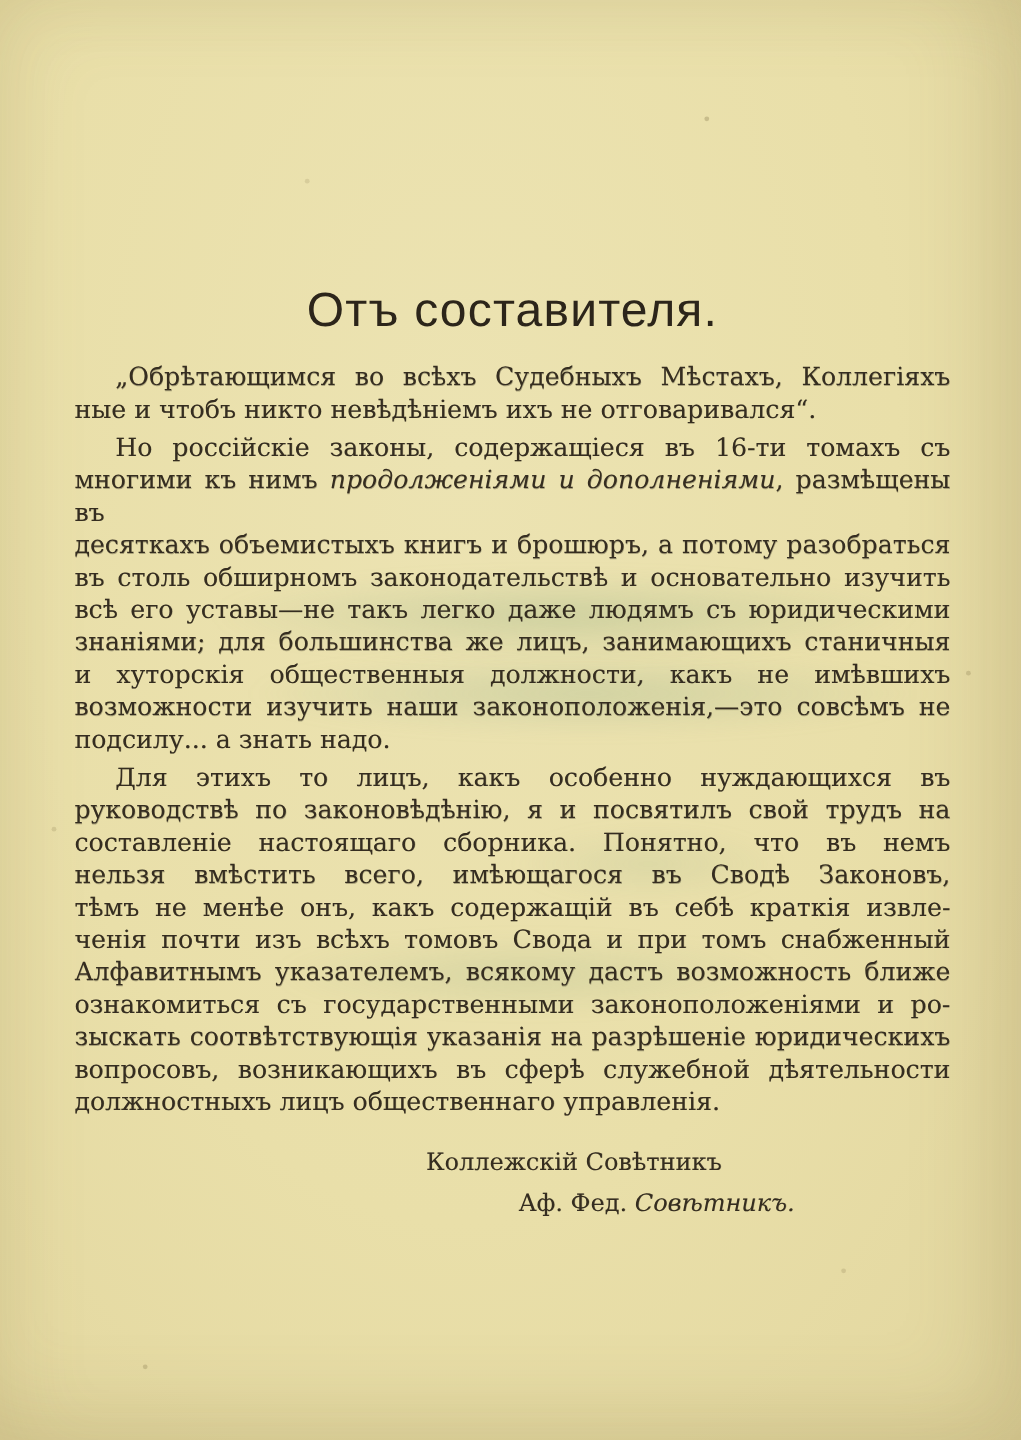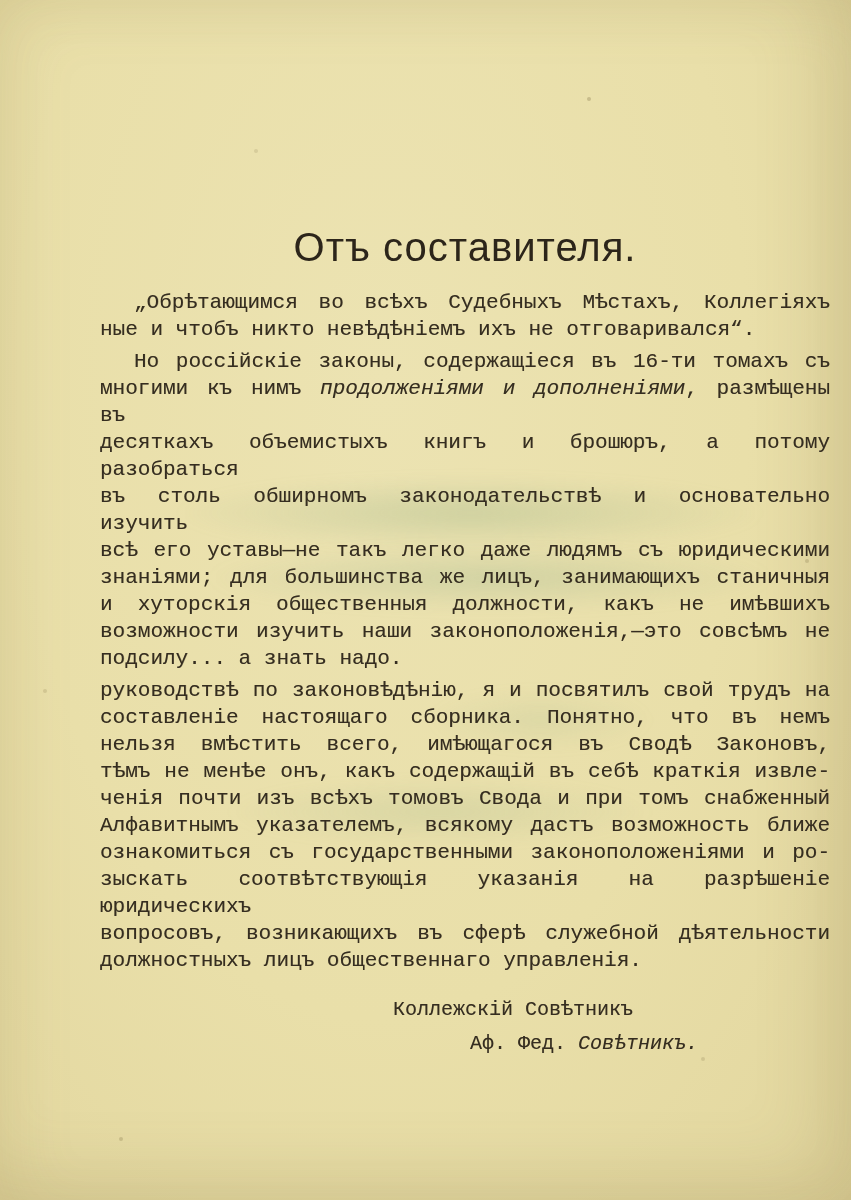--- a/index.html
+++ b/index.html
@@ -37,41 +37,39 @@
       588px 98px 0 1px rgba(100, 85, 45, 0.25),
       806px 560px 0 1px rgba(100, 85, 45, 0.20),
       120px 1138px 0 1px rgba(100, 85, 45, 0.22),
       702px 1058px 0 1px rgba(110, 95, 55, 0.18),
       255px 150px 0 1px rgba(110, 95, 55, 0.15),
       44px 690px 0 1px rgba(100, 85, 45, 0.16);
   }
   .content {
     position: absolute;
     left: 62px;
-    top: 0;
+    top: 12px;
     width: 730px;
     color: #352d20;
-    margin-left: 38px;
   }
   .title {
     margin: 226px 0 0 0;
     font-family: "Liberation Sans", "DejaVu Sans", sans-serif;
     font-weight: normal;
     font-size: 40px;
     line-height: 42px;
     letter-spacing: 1px;
     text-align: center;
     color: #2c251a;
   }
   .body-text {
     margin-top: 21px;
     font-size: 21px;
     line-height: 27px;
     text-shadow: 0.3px 0.3px 0 rgba(53, 45, 32, 0.35);
-    font-family: Liberation Mono, monospace;
   }
   .para { margin: 5px 0 0 0; }
   .para:first-of-type { margin-top: 0; }
   .ln { text-align: justify; text-align-last: justify; }
   .ln.first { text-indent: 34px; }
   .ln.last { text-align-last: left; }
   .it { font-style: italic; }
   .signature {
     margin-top: 19px;
     font-size: 20px;
@@ -109,20 +107,21 @@
         <div class="ln">десяткахъ объемистыхъ книгъ и брошюръ, а потому разобраться</div>
         <div class="ln">въ столь обширномъ законодательствѣ и основательно изучить</div>
         <div class="ln">всѣ его уставы—не такъ легко даже людямъ съ юридическими</div>
         <div class="ln">знаніями; для большинства же лицъ, занимающихъ станичныя</div>
         <div class="ln">и хуторскія общественныя должности, какъ не имѣвшихъ</div>
         <div class="ln">возможности изучить наши законоположенія,—это совсѣмъ не</div>
         <div class="ln last">подсилу... а знать надо.</div>
       </div>
 
       <div class="para">
+        <div class="ln first">Для этихъ то лицъ, какъ особенно нуждающихся въ</div>
         <div class="ln">руководствѣ по законовѣдѣнію, я и посвятилъ свой трудъ на</div>
         <div class="ln">составленіе настоящаго сборника. Понятно, что въ немъ</div>
         <div class="ln">нельзя вмѣстить всего, имѣющагося въ Сводѣ Законовъ,</div>
         <div class="ln">тѣмъ не менѣе онъ, какъ содержащій въ себѣ краткія извле-</div>
         <div class="ln">ченія почти изъ всѣхъ томовъ Свода и при томъ снабженный</div>
         <div class="ln">Алфавитнымъ указателемъ, всякому дастъ возможность ближе</div>
         <div class="ln">ознакомиться съ государственными законоположеніями и ро-</div>
         <div class="ln">зыскать соотвѣтствующія указанія на разрѣшеніе юридическихъ</div>
         <div class="ln">вопросовъ, возникающихъ въ сферѣ служебной дѣятельности</div>
         <div class="ln last">должностныхъ лицъ общественнаго управленія.</div>

